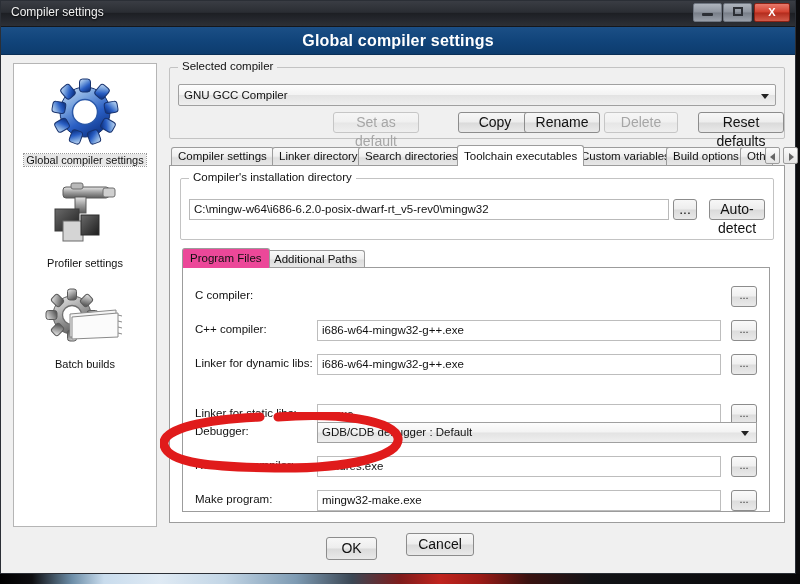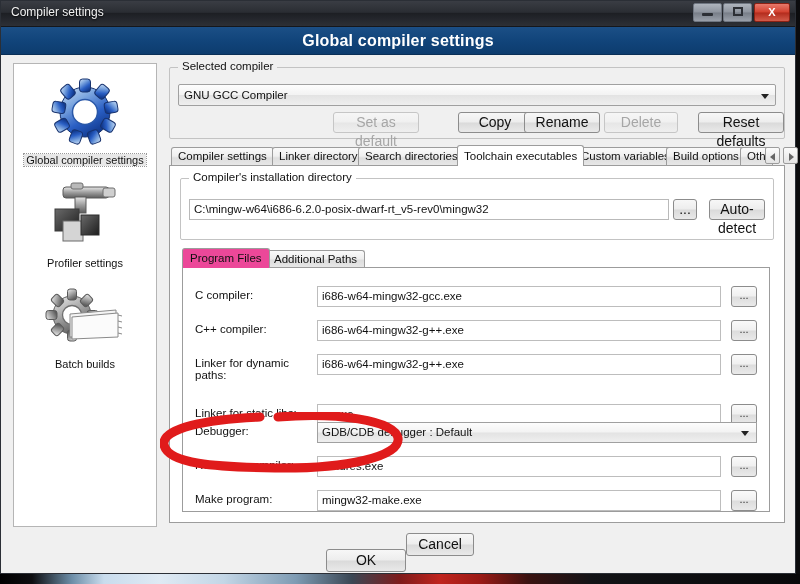--- a/index.html
+++ b/index.html
@@ -207,21 +207,21 @@
   }
   .dots {
     position:absolute; right:12px; top:0; width:26px; height:21px;
     border:1px solid #8c8c8c; border-radius:3px;
     background:linear-gradient(to bottom,#fafafa 0%,#f0f0f0 48%,#dcdcdc 52%,#eaeaea 100%);
     font-size:11px; color:#333; text-align:center; line-height:17px; cursor:pointer;
   }
 
   
   #footer { position:absolute; left:0; right:0; bottom:6px; height:26px; }
-  #ok-button { position:absolute; left:157px; top:16px; width:80px; height:23px; line-height:21px;}
+  #ok-button { position:absolute; left:157px; top:4px; width:51px; height:23px; line-height:21px;}
   #cancel-button { position:absolute; left:237px; top:0; width:68px; height:23px; line-height:21px;}
 
   
   #annotation {
     position:absolute; left:160px; top:412px; width:250px; height:62px;
     pointer-events:none; z-index:40;
   }
 
   .gearsvg, .iconsvg { display:block; }
 </style>
@@ -394,32 +394,31 @@
 
         <div id="innertabs">
           <div class="itab active" style="left:0px;">Program Files</div>
           <div class="itab" style="left:84px;">Additional Paths</div>
         </div>
 
         <div id="innerpage">
 
           <div class="row" style="top:18px;">
             <span class="row-label">C compiler:</span>
-            <div class="row-field">i686-w64-mingw32-gcc.exe</div>
             <div class="dots">...</div>
           </div>
 
           <div class="row" style="top:52px;">
             <span class="row-label">C++ compiler:</span>
             <div class="row-field">i686-w64-mingw32-g++.exe</div>
             <div class="dots">...</div>
           </div>
 
           <div class="row" style="top:86px;">
-            <span class="row-label">Linker for dynamic paths:</span>
+            <span class="row-label">Linker for dynamic libs:</span>
             <div class="row-field">i686-w64-mingw32-g++.exe</div>
             <div class="dots">...</div>
           </div>
 
           <div class="row" style="top:136px;">
             <span class="row-label">Linker for static libs:</span>
             <div class="row-field">ar.exe</div>
             <div class="dots">...</div>
           </div>
 

